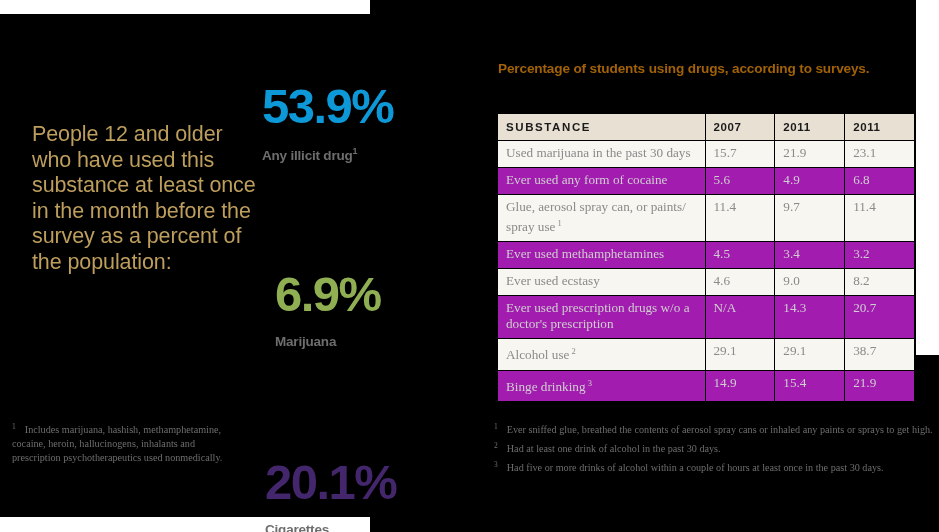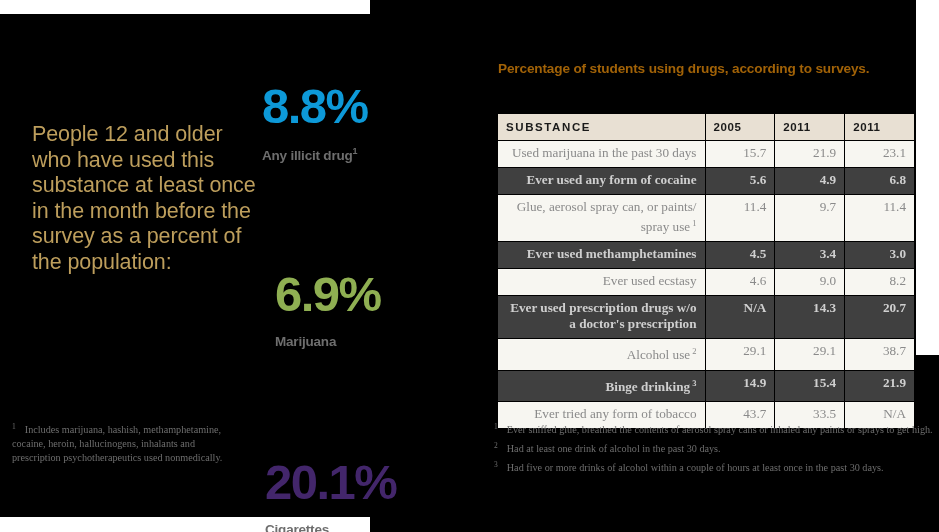--- a/index.html
+++ b/index.html
@@ -132,30 +132,29 @@
     padding-top: 7px;
     padding-bottom: 7px;
   }
   .data-table thead th.yr {
     text-align: left;
     letter-spacing: 0.6px;
   }
   .data-table tbody td {
     font-size: 13.2px;
     line-height: 16px;
-    text-align: right;
   }
   tr.light td {
     background: #f7f6f1;
     color: #8a8a8a;
   }
   tr.dark td {
-    background: #404040;
+    background: #a21caf;
     color: #cfcfcf;
-    font-weight: 700;
+    font-weight: 400;
   }
   td.num { white-space: nowrap; }
   td sup { font-size: 8.5px; vertical-align: super; }
 
   .col-sub { width: 204px; }
   .col-num { width: 68px; }
 
   .table-footnotes {
     position: absolute;
     left: 494px; top: 420px;
@@ -182,21 +181,21 @@
   <div class="bg-topnotch"></div>
   <div class="bg-botnotch"></div>
 
   <div class="lead-text">People 12 and older who have used this substance at least once in the month before the survey as a percent of the population:</div>
 
   <div class="left-footnote">
     <sup>1</sup><span>Includes marijuana, hashish, methamphetamine, cocaine, heroin, hallucinogens, inhalants and prescription psychotherapeutics used nonmedically.</span>
   </div>
 
   <div class="stat" id="stat-illicit">
-    <div class="value" style="color:#0d99d8">8.8%</div>
+    <div class="value" style="color:#0d99d8">53.9%</div>
     <div class="label"><span>Any illicit drug</span><sup>1</sup></div>
   </div>
 
   <div class="stat" id="stat-marijuana">
     <div class="value" style="color:#8faf52">6.9%</div>
     <div class="label"><span>Marijuana</span></div>
   </div>
 
   <div class="stat" id="stat-cigarettes">
     <div class="value" style="color:#43266b">20.1%</div>
@@ -208,21 +207,21 @@
   <table class="data-table">
     <colgroup>
       <col class="col-sub">
         <col class="col-num">
         <col class="col-num">
         <col class="col-num">
     </colgroup>
     <thead>
       <tr>
         <th>SUBSTANCE</th>
-        <th class="yr">2005</th>
+        <th class="yr">2007</th>
         <th class="yr">2011</th>
         <th class="yr">2011</th>
       </tr>
     </thead>
     <tbody id="table-body">
         <tr class="light">
           <td>Used marijuana in the past 30 days</td>
           <td class="num">15.7</td>
           <td class="num">21.9</td>
           <td class="num">23.1</td>
@@ -236,21 +235,21 @@
         <tr class="light">
           <td>Glue, aerosol spray can, or paints/ spray use<sup> 1</sup></td>
           <td class="num">11.4</td>
           <td class="num">9.7</td>
           <td class="num">11.4</td>
         </tr>
         <tr class="dark">
           <td>Ever used methamphetamines</td>
           <td class="num">4.5</td>
           <td class="num">3.4</td>
-          <td class="num">3.0</td>
+          <td class="num">3.2</td>
         </tr>
         <tr class="light">
           <td>Ever used ecstasy</td>
           <td class="num">4.6</td>
           <td class="num">9.0</td>
           <td class="num">8.2</td>
         </tr>
         <tr class="dark">
           <td>Ever used prescription drugs w/o a doctor's prescription</td>
           <td class="num">N/A</td>
@@ -261,26 +260,20 @@
           <td>Alcohol use<sup> 2</sup></td>
           <td class="num">29.1</td>
           <td class="num">29.1</td>
           <td class="num">38.7</td>
         </tr>
         <tr class="dark">
           <td>Binge drinking<sup> 3</sup></td>
           <td class="num">14.9</td>
           <td class="num">15.4</td>
           <td class="num">21.9</td>
-        </tr>
-        <tr class="light">
-          <td>Ever tried any form of tobacco</td>
-          <td class="num">43.7</td>
-          <td class="num">33.5</td>
-          <td class="num">N/A</td>
         </tr>
       </tbody>
   </table>
 
   <div class="table-footnotes" id="table-footnotes">
       <div class="fn"><sup>1</sup><span>Ever sniffed glue, breathed the contents of aerosol spray cans or inhaled any paints or sprays to get high.</span></div>
       <div class="fn"><sup>2</sup><span>Had at least one drink of alcohol in the past 30 days.</span></div>
       <div class="fn"><sup>3</sup><span>Had five or more drinks of alcohol within a couple of hours at least once in the past 30 days.</span></div>
     </div>
 

